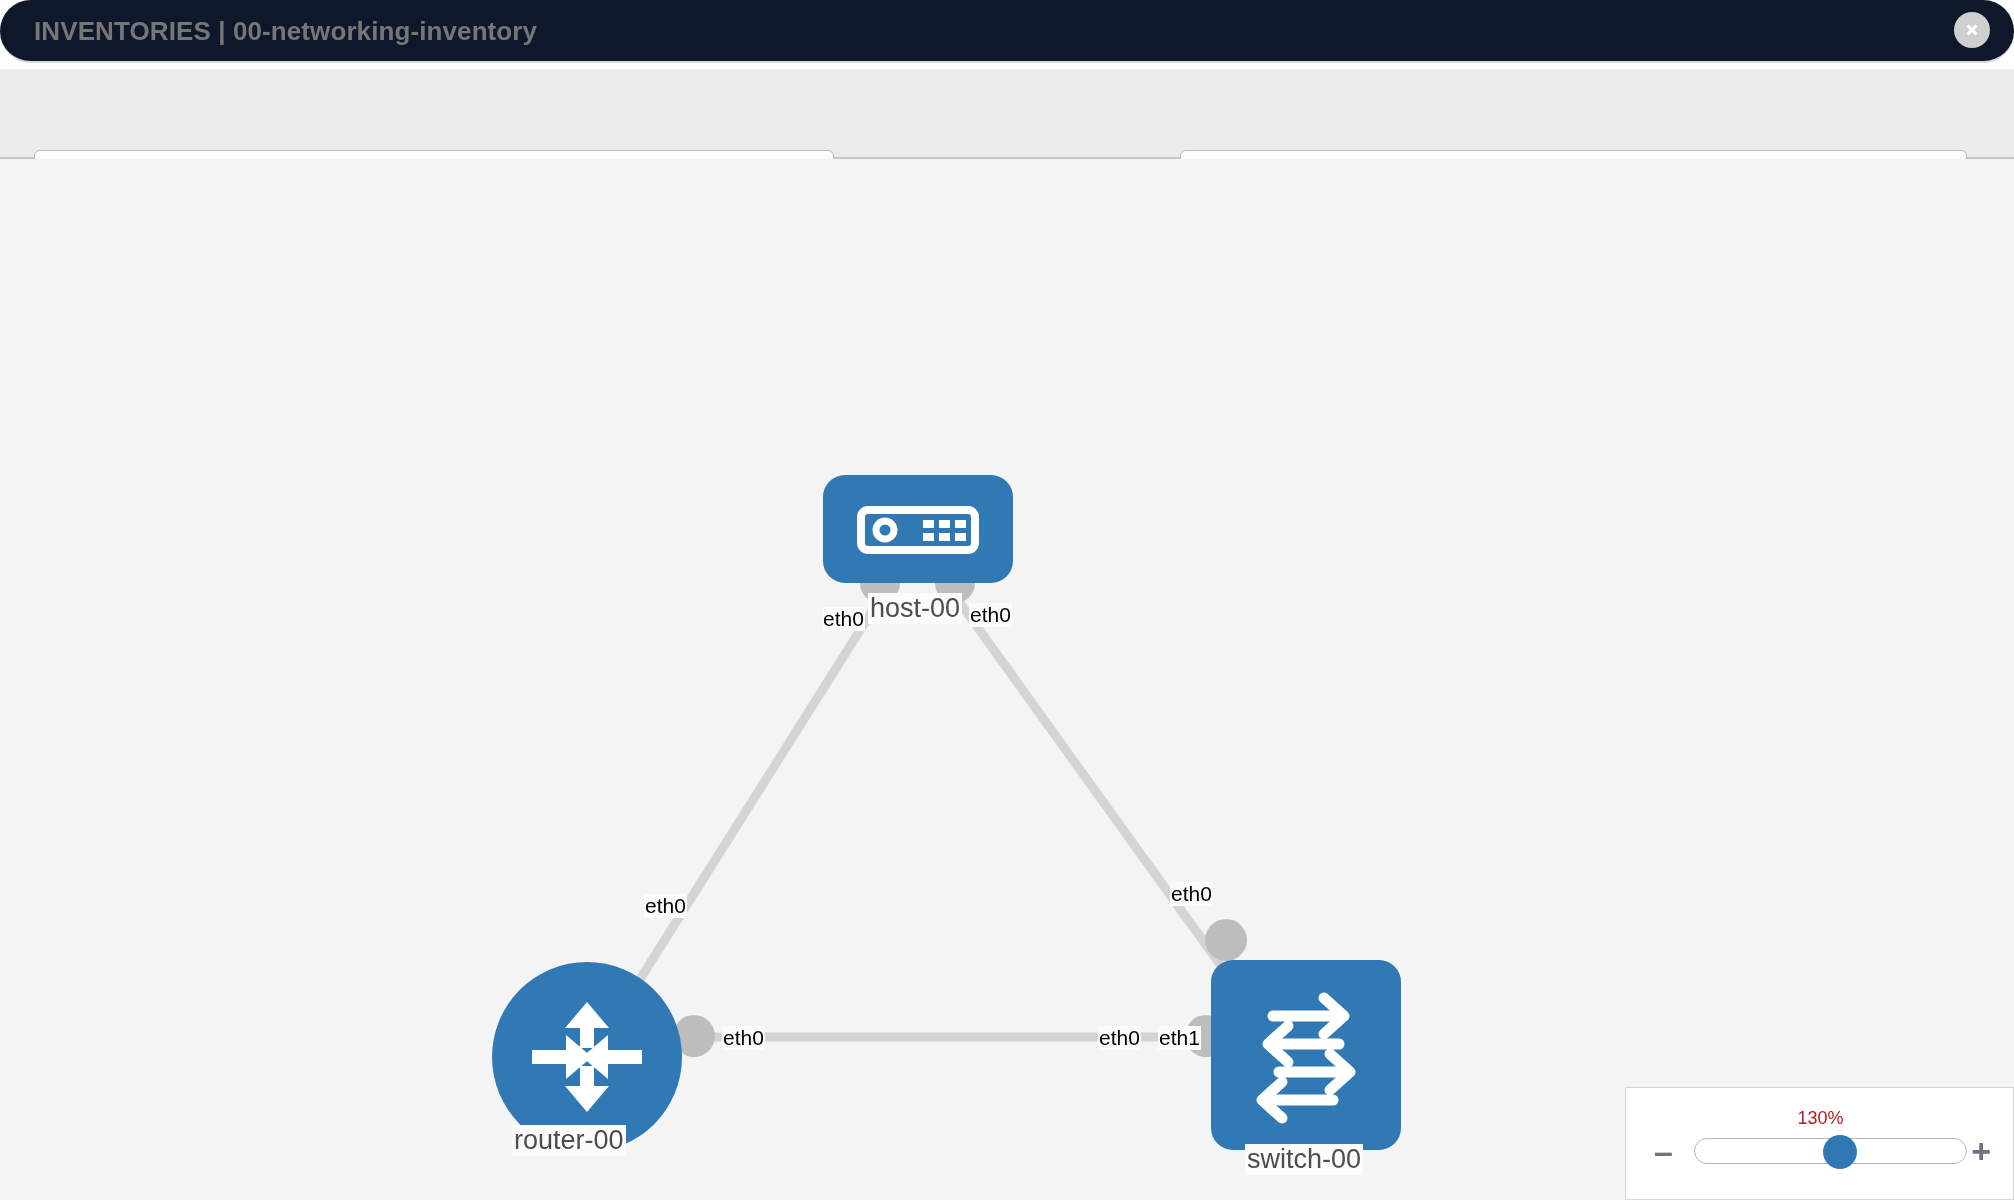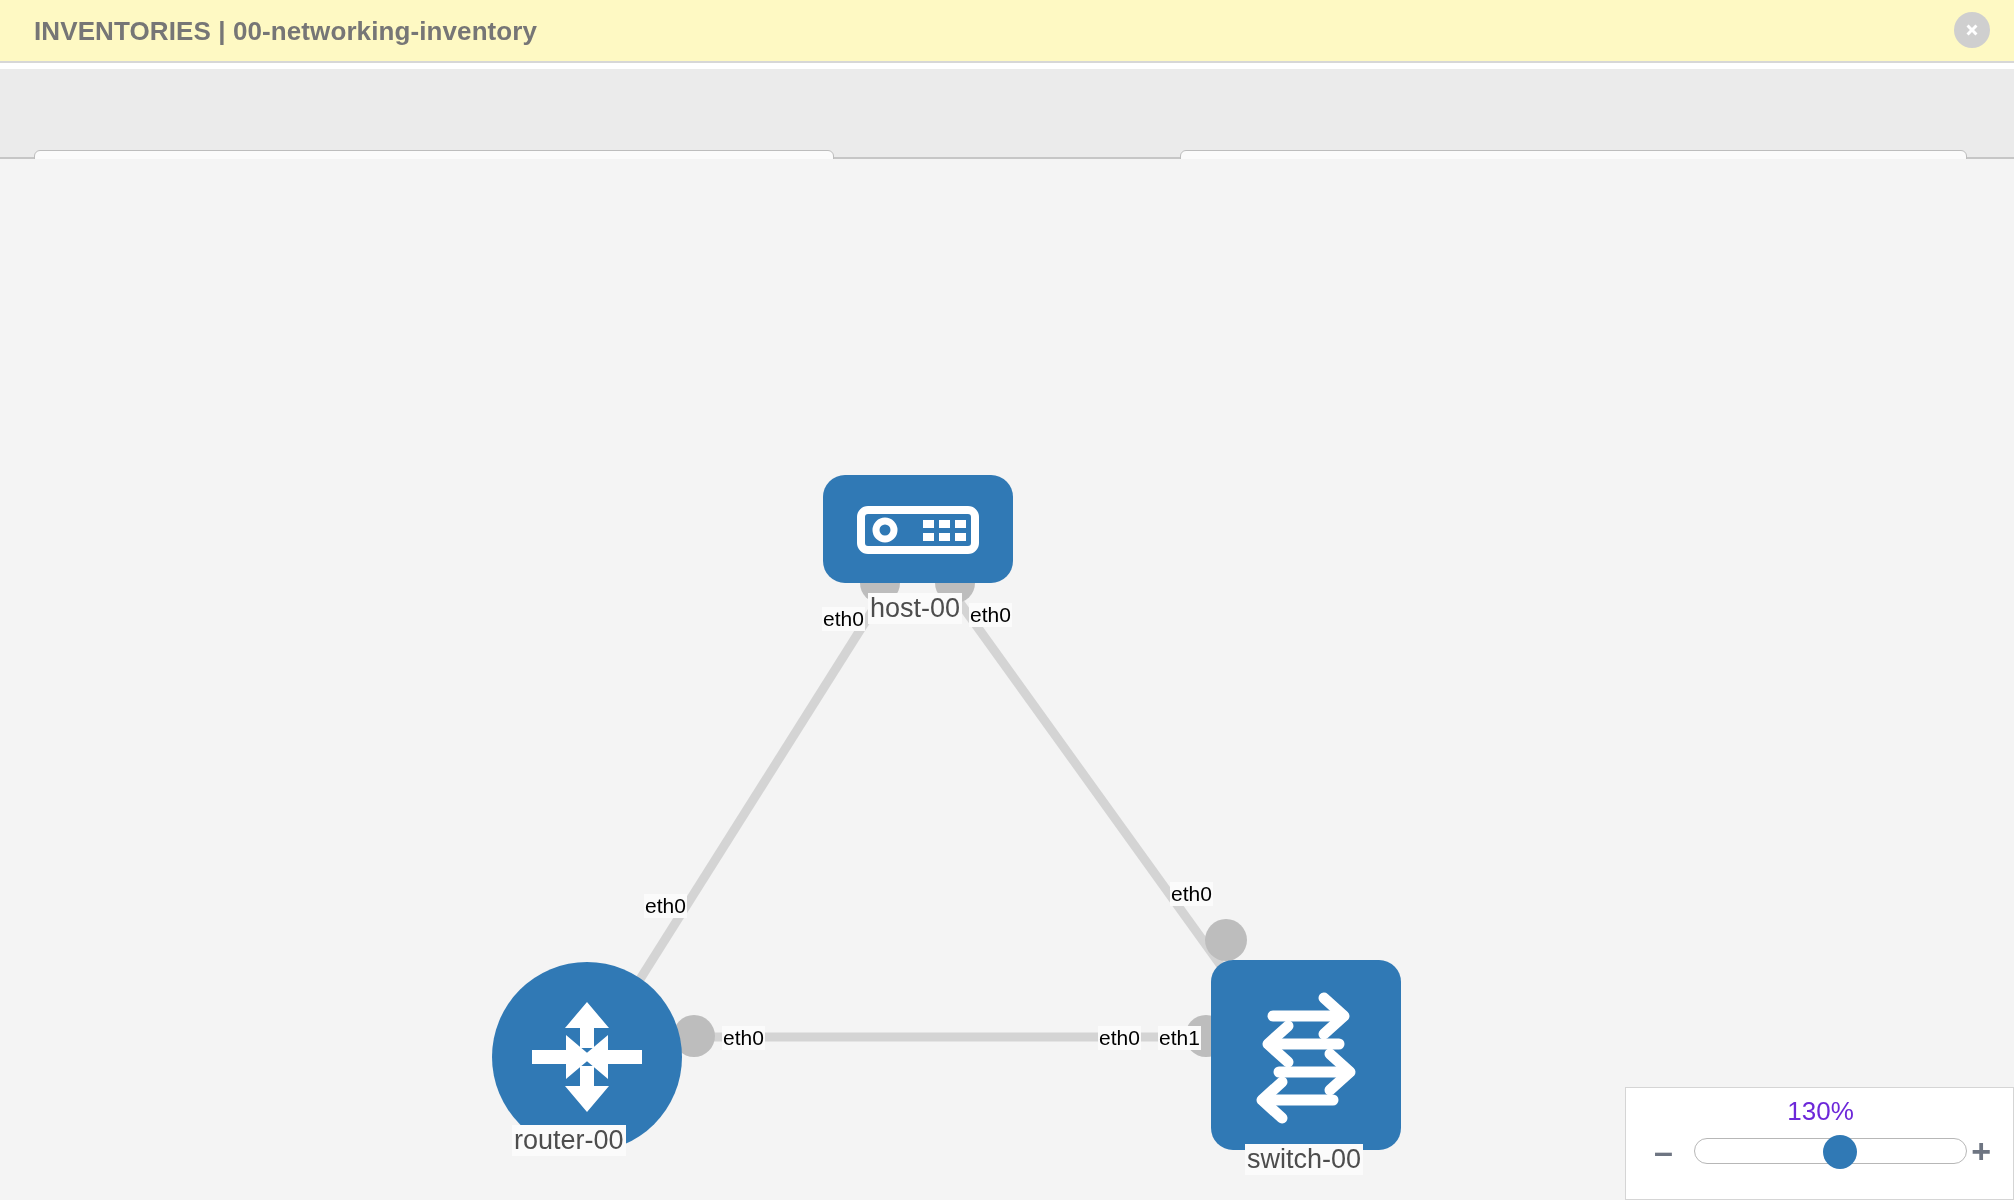--- a/index.html
+++ b/index.html
@@ -9,22 +9,23 @@
     overflow: hidden;
     background: #ffffff;
     font-family: "Liberation Sans", sans-serif;
   }
 
   #app { position: relative; width: 2014px; height: 1200px; background:#ffffff; }
 
   
   .header {
     position: absolute; left:0; top:0; width:2014px; height:63px;
-    background:#fef9c3;
+    background:#0f172a;
     border-bottom: 2px solid #d7d7d7;
+    border-radius: 31px;
   }
   .header-title {
     position:absolute; left:34px; top:16px;
     font-size:26px; font-weight:bold; color:#767676;
     letter-spacing:0.1px; white-space:nowrap;
   }
   .close-btn {
     position:absolute; right:24px; top:12px;
     width:36px; height:36px; border-radius:50%;
     background:#cfcfcf;
@@ -101,22 +102,22 @@
   }
 
   
   .zoom-panel {
     position:absolute; right:0; bottom:0;
     width:389px; height:113px;
     background:#ffffff;
     border:1px solid #d5d5d5;
   }
   .zoom-value {
-    position:absolute; top:8px; left:0; width:389px;
-    text-align:center; font-size:26px; color:#6d28d9;
+    position:absolute; top:20px; left:0; width:389px;
+    text-align:center; font-size:18px; color:#b91c1c;
   }
   .zoom-minus, .zoom-plus {
     position:absolute; top:46px; cursor:pointer;
     color:#6e7582; font-size:34px; line-height:34px; font-weight:bold;
     user-select:none;
   }
   .zoom-minus { left:28px; }
   .zoom-plus  { right:22px; }
   .zoom-track {
     position:absolute; left:68px; top:50px;

